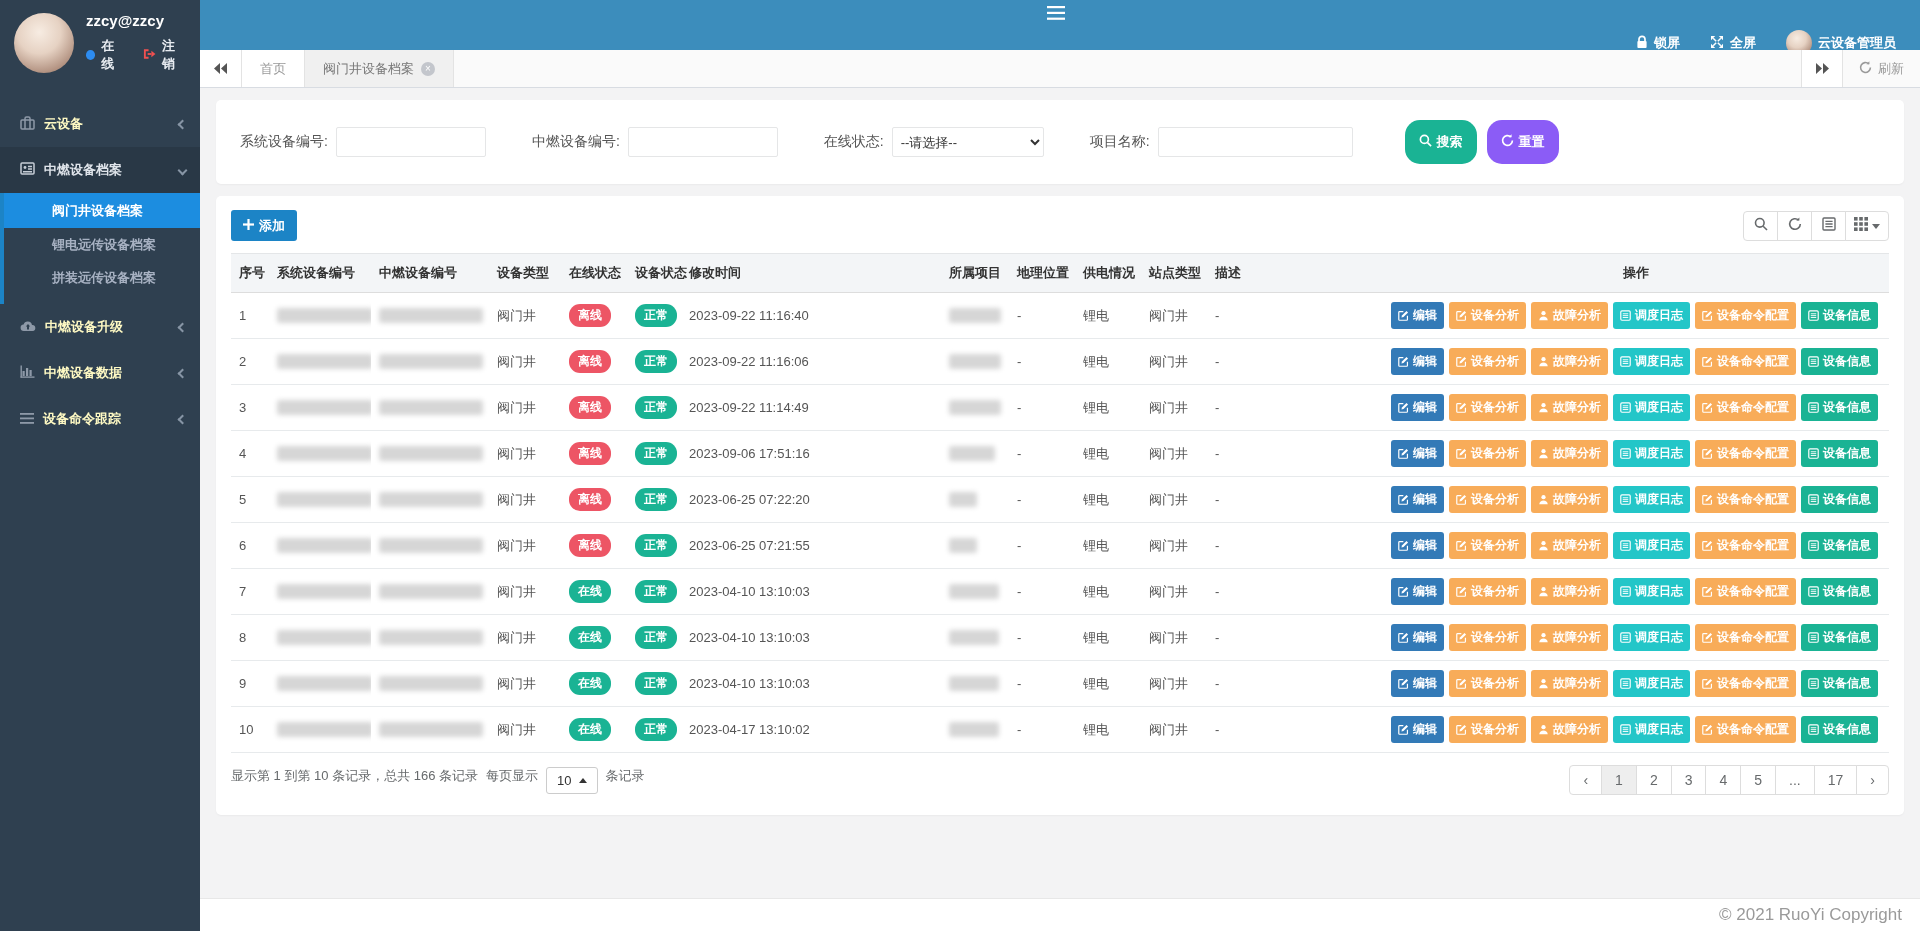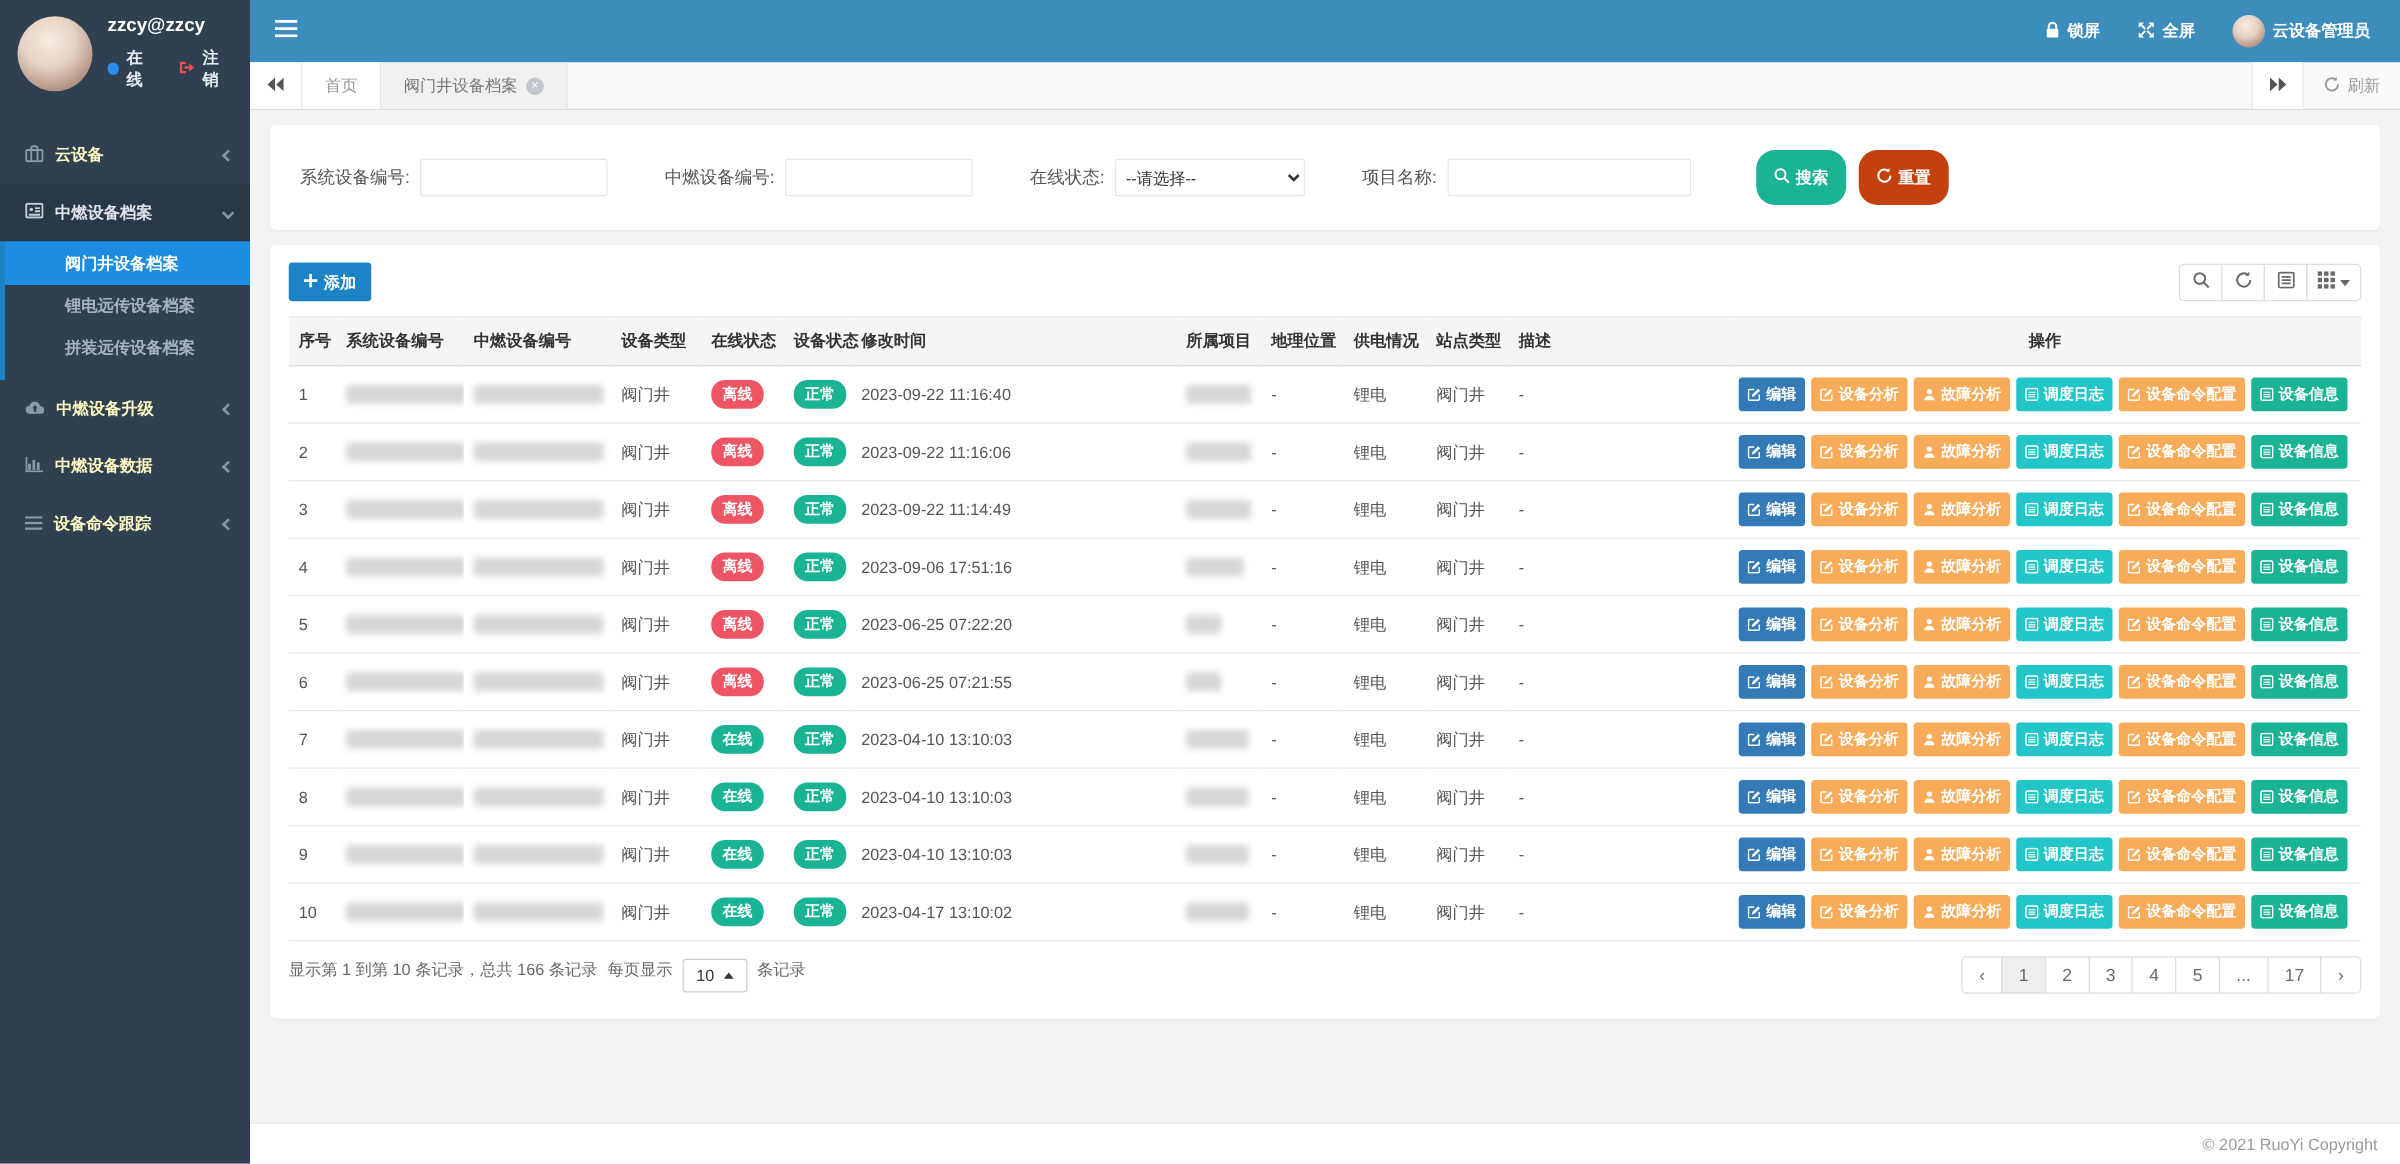--- a/index.html
+++ b/index.html
@@ -26,21 +26,21 @@
   .chev.left { transform:rotate(45deg); }
   .chev.down { transform:rotate(-45deg); }
   .subnav { list-style:none; border-left:4px solid #19aa8d00; }
   .subnav { border-left:4px solid #1c84c6; }
   .subnav li { height:33px; display:flex; align-items:center; padding-left:48px; color:#a7b1c2; font-size:13px; font-weight:bold; cursor:pointer; }
   .subnav li.active { background:#1c8de0; color:#fff; height:35px; }
   .subnav { padding-bottom:10px; }
 
   
   .main { flex:1; display:flex; flex-direction:column; min-width:0; }
-  .topbar { height:50px; background:#3c8dbc; display:flex; align-items:center; padding:0 24px 0 16px; flex-shrink:0; }
+  .topbar { height:50px; background:#3c8dbc; display:flex; align-items:center; padding:0 24px 0 16px; flex-shrink:0;flex-direction:column; }
   .hamburger { cursor:pointer; padding:6px 4px; }
   .topbar-right { margin-left:auto; display:flex; align-items:center; gap:30px; color:#fff; font-size:13px; font-weight:bold; }
   .topbar-item { display:flex; align-items:center; gap:6px; cursor:pointer; }
   .avatar-sm { width:26px; height:26px; border-radius:50%; background:radial-gradient(circle at 42% 32%, #f7ece2 0%, #e6d2c3 40%, #b39382 75%, #7d6356 100%); }
 
   
   .tabbar { height:38px; background:#fafafa; border-bottom:1px solid #d8dce2; display:flex; align-items:stretch; flex-shrink:0; }
   .tab-scroll { width:42px; display:flex; align-items:center; justify-content:center; background:#fff; border-right:1px solid #e3e3e3; cursor:pointer; }
   .tab-scroll.right { border-left:1px solid #e3e3e3; border-right:1px solid #e3e3e3; margin-left:auto; }
   .tab { display:flex; align-items:center; gap:7px; padding:0 18px; font-size:13px; color:#999; background:#fff; border-right:1px solid #e3e3e3; cursor:pointer; }
@@ -52,21 +52,21 @@
   .content { flex:1; padding:12px 16px 0 16px; overflow:hidden; }
   .card { background:#fff; border-radius:5px; box-shadow:0 1px 2px rgba(0,0,0,0.04); }
   .search-card { padding:20px 24px; display:flex; align-items:center; }
   .field { display:flex; align-items:center; gap:8px; margin-right:46px; }
   .field label { font-size:14px; color:#555; white-space:nowrap; }
   .field input { width:150px; height:30px; border:1px solid #e5e6e7; border-radius:2px; padding:0 8px; font-size:13px; font-family:inherit; }
   .field select { width:152px; height:30px; border:1px solid #e5e6e7; border-radius:2px; font-size:13px; color:#333; padding:0 4px; font-family:inherit; background:#fff; }
   .field.wide input { width:195px; }
   .btn-pill { height:44px; border:none; border-radius:15px; color:#fff; font-size:13px; padding:0 14px; display:inline-flex; align-items:center; gap:5px; cursor:pointer; font-family:inherit; font-weight:bold; }
   .btn-search { background:#1ab394; margin-left:6px; }
-  .btn-reset { background:#c2410c; margin-left:10px; }
+  .btn-reset { background:#8b5cf6; margin-left:10px; }
 
   .table-card { margin-top:12px; padding:14px 15px 20px 15px; min-height:606px; }
   .table-toolbar { display:flex; align-items:flex-end; margin-bottom:12px; }
   .btn-add { background:#1c84c6; color:#fff; border:none; border-radius:3px; height:31px; padding:0 12px; font-size:13px; display:inline-flex; align-items:center; gap:5px; cursor:pointer; font-family:inherit; font-weight:bold; }
   .tool-group { margin-left:auto; display:flex; }
   .tool-btn { width:35px; height:30px; background:#fff; border:1px solid #ddd; display:flex; align-items:center; justify-content:center; gap:4px; cursor:pointer; margin-left:-1px; }
   .tool-btn:first-child { border-radius:4px 0 0 4px; margin-left:0; }
   .tool-btn:last-child { border-radius:0 4px 4px 0; width:44px; }
   .caret-down { width:0; height:0; border-left:4px solid transparent; border-right:4px solid transparent; border-top:5px solid #676a6c; }
   .caret-up { width:0; height:0; border-left:4px solid transparent; border-right:4px solid transparent; border-bottom:5px solid #333; }
@@ -82,21 +82,21 @@
 
   .table-footer { display:flex; align-items:center; margin-top:12px; }
   .records-info { font-size:13px; color:#676a6c; display:flex; align-items:flex-start; gap:8px; }
   .per-page { border:1px solid #ccc; border-radius:3px; padding:5px 10px; display:inline-flex; align-items:center; gap:7px; font-size:13px; color:#333; cursor:pointer; background:#fff; }
   .pagination { margin-left:auto; display:flex; list-style:none; }
   .pagination li { border:1px solid #ddd; background:#fff; color:#676a6c; font-size:14px; padding:6px 13px; margin-left:-1px; cursor:pointer; }
   .pagination li:first-child { border-radius:4px 0 0 4px; margin-left:0; }
   .pagination li:last-child { border-radius:0 4px 4px 0; }
   .pagination li.active { background:#eee; }
 
-  .page-footer { height:33px; background:#fff; border-top:1px solid #e7e7e7; display:flex; align-items:center; justify-content:flex-end; padding-right:18px; font-size:13px; color:#9a9a9a; flex-shrink:0; }
+  .page-footer { height:33px; background:#fff; border-top:1px solid #e7e7e7; display:flex; align-items:center; justify-content:flex-end; padding-right:18px; font-size:17px; color:#9a9a9a; flex-shrink:0; }
 </style>
 </head>
 <body>
 
 <div class="app">
 
   <aside class="sidebar">
 
     <div class="user-panel">
       <div class="avatar"></div>

